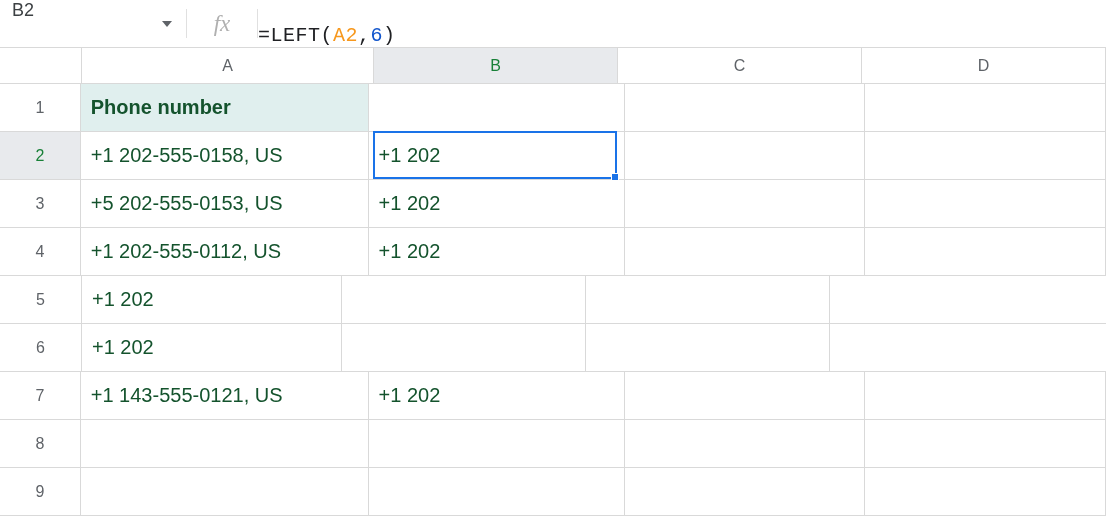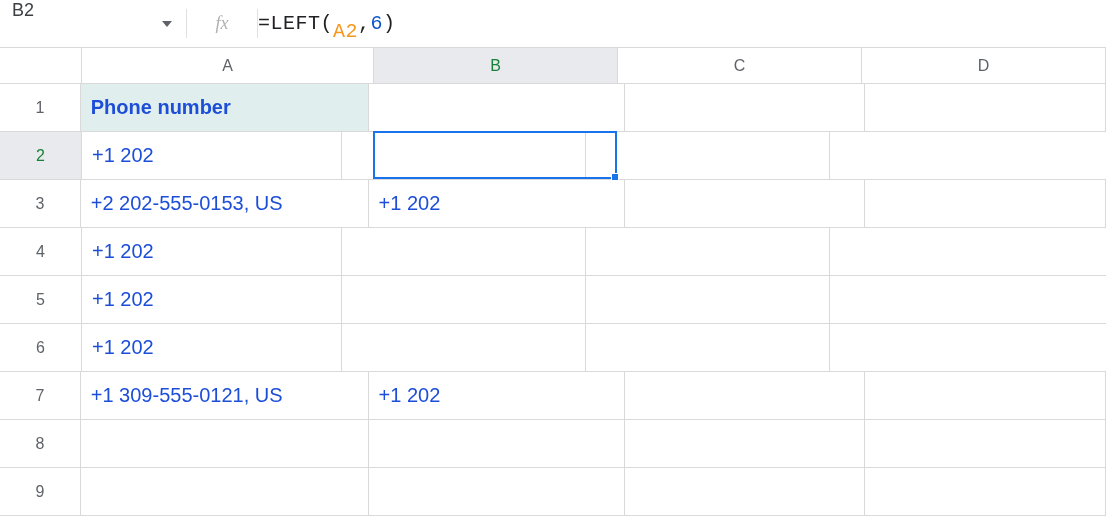--- a/index.html
+++ b/index.html
@@ -43,30 +43,30 @@
   }
   .fb-sep {
     width: 1px; height: 60%;
     background: #e0e0e0;
   }
   .fx {
     width: 70px;
     text-align: center;
     font-family: "Times New Roman", serif;
     font-style: italic;
-    font-size: 18px;
+    font-size: 23px;
     color: #b0b0b0;
   }
   .formula-input {
     flex: 1;
     height: 100%;
     font-size: 20px;
     font-family: Consolas, "Courier New", monospace;
     display: flex;
-    align-items: center;
+    align-items: flex-end;
     color: #202124;
     letter-spacing: 0.5px;
     cursor: text;
   }
   .tok-orange { color: #F7981D; margin-top: 16px; }
   .tok-blue   { color: #1155CC; }
   .tok-paren  { color: #202124; }
 
   
   .grid { display: flex; flex-direction: column; }
@@ -121,21 +121,21 @@
   .row-header.sel {
     background: #e8eaed;
     color: #188038;
   }
   .cell {
     border-right: 1px solid #d9d9d9;
     display: flex;
     align-items: center;
     padding: 0 10px;
     font-size: 20px;
-    color: #1d4ed8;
+    color: #14532d;
     overflow: hidden;
     white-space: nowrap;
     cursor: cell;
   }
   .cell.col-A { width: 292px; }
   .cell.col-B { width: 260px; }
   .cell.col-C { width: 244px; }
   .cell.col-D { width: 244px; }
   .cell.header-cell {
     background: #d9ead3;
@@ -204,52 +204,54 @@
 
     <div class="row">
         <div class="row-header">1</div>
         <div class="cell col-A header-cell">Phone number</div>
         <div class="cell col-B"></div>
         <div class="cell col-C"></div>
         <div class="cell col-D"></div>
       </div>
       <div class="row">
         <div class="row-header sel">2</div>
+        <div class="cell col-A">+1 202-555-0158, US</div>
         <div class="cell col-B">+1 202</div>
         <div class="cell col-C"></div>
         <div class="cell col-D"></div>
       </div>
       <div class="row">
         <div class="row-header">3</div>
-        <div class="cell col-A">+2 202-555-0153, US</div>
+        <div class="cell col-A">+5 202-555-0153, US</div>
         <div class="cell col-B">+1 202</div>
         <div class="cell col-C"></div>
         <div class="cell col-D"></div>
       </div>
       <div class="row">
         <div class="row-header">4</div>
+        <div class="cell col-A">+1 202-555-0112, US</div>
         <div class="cell col-B">+1 202</div>
         <div class="cell col-C"></div>
         <div class="cell col-D"></div>
       </div>
       <div class="row">
         <div class="row-header">5</div>
         <div class="cell col-B">+1 202</div>
         <div class="cell col-C"></div>
         <div class="cell col-D"></div>
       </div>
       <div class="row">
         <div class="row-header">6</div>
         <div class="cell col-B">+1 202</div>
         <div class="cell col-C"></div>
         <div class="cell col-D"></div>
       </div>
       <div class="row">
         <div class="row-header">7</div>
-        <div class="cell col-A">+1 309-555-0121, US</div>
+        <div class="cell col-A">+1 143-555-0121, US</div>
         <div class="cell col-B">+1 202</div>
         <div class="cell col-C"></div>
         <div class="cell col-D"></div>
       </div>
       <div class="row">
         <div class="row-header">8</div>
         <div class="cell col-A"></div>
         <div class="cell col-B"></div>
         <div class="cell col-C"></div>
         <div class="cell col-D"></div>

